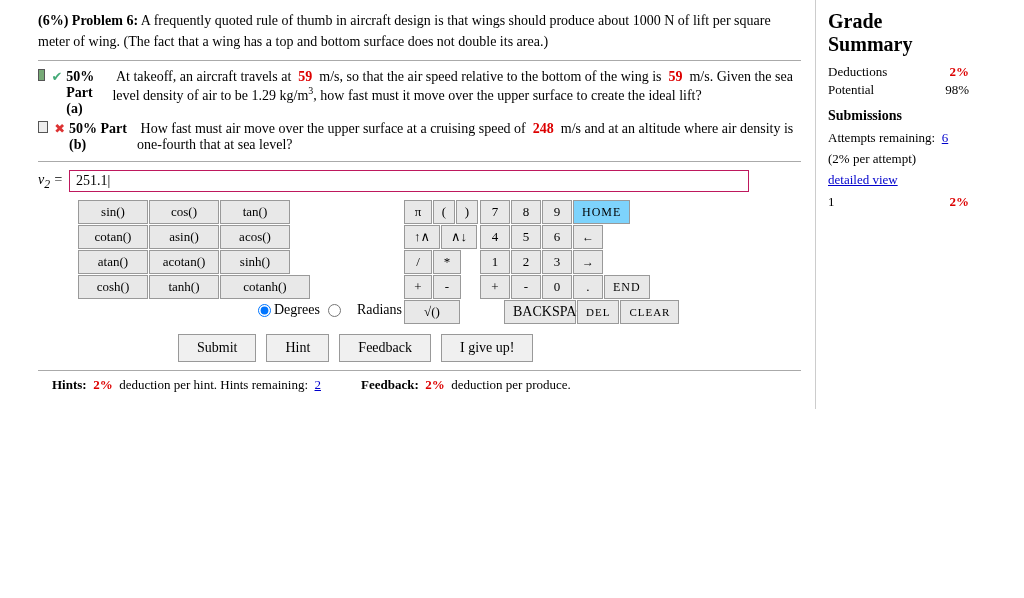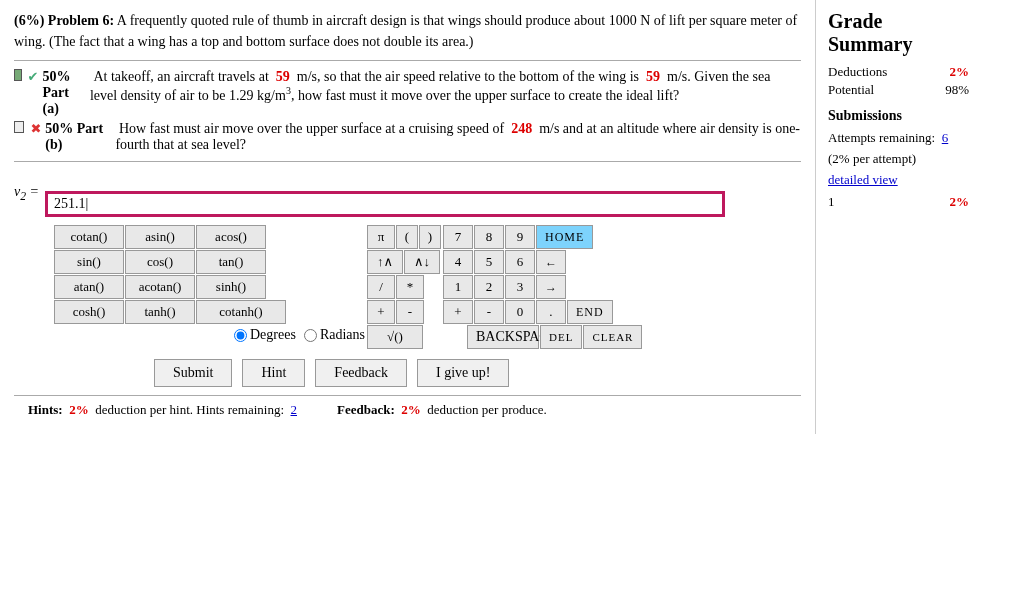--- a/index.html
+++ b/index.html
@@ -7,20 +7,21 @@
       font-family: Georgia, 'Times New Roman', serif;
       font-size: 14px;
       background: #fff;
       color: #000;
       width: 1024px;
       min-height: 598px;
     }
     .main-container {
       display: flex;
       width: 981px;
+      padding-left: 24px;
     }
     .left-panel {
       flex: 1;
       padding: 10px 14px;
       border-right: 1px solid #ccc;
     }
     .right-panel {
       width: 165px;
       padding: 10px 12px;
       font-size: 13px;
@@ -49,26 +50,25 @@
       align-items: center;
       margin-bottom: 8px;
       margin-top: 6px;
     }
     .input-label {
       font-style: italic;
       margin-right: 6px;
       font-size: 14px;
     }
     .answer-input {
-      border: 3px solid #be185d;
+      border: 1px solid #be185d;
       padding: 2px 6px;
       font-size: 14px;
       width: 680px;
       font-family: Georgia, serif;
-      margin-top: 21px;
     }
     .calc-area {
       display: flex;
       margin-bottom: 10px;
       margin-left: 40px;
     }
     .calc-buttons {
       display: flex;
       flex-direction: column;
       gap: 1px;
@@ -258,46 +258,46 @@
 
     <div class="input-row">
       <span class="input-label">v<sub>2</sub> =</span>
       <input type="text" class="answer-input" value="251.1|" style="">
     </div>
 
     <div class="calc-area">
 
       <div class="calc-buttons">
         <div class="calc-row">
+          <button class="calc-btn">sin()</button>
+          <button class="calc-btn">cos()</button>
+          <button class="calc-btn">tan()</button>
+        </div>
+        <div class="calc-row">
           <button class="calc-btn">cotan()</button>
           <button class="calc-btn">asin()</button>
           <button class="calc-btn">acos()</button>
-        </div>
-        <div class="calc-row">
-          <button class="calc-btn">sin()</button>
-          <button class="calc-btn">cos()</button>
-          <button class="calc-btn">tan()</button>
         </div>
         <div class="calc-row">
           <button class="calc-btn">atan()</button>
           <button class="calc-btn">acotan()</button>
           <button class="calc-btn">sinh()</button>
         </div>
         <div class="calc-row">
           <button class="calc-btn">cosh()</button>
           <button class="calc-btn">tanh()</button>
           <button class="calc-btn wide-btn">cotanh()</button>
         </div>
 
         <div class="degrees-radians">
           <label style="display:flex;align-items:center;gap:3px;cursor:pointer;">
             <input type="radio" name="angle" checked="" style="">
             <span>Degrees</span>
           </label>
-          <label style="display:flex;align-items:center;gap:3px;cursor:pointer;">
+          <label style="display:flex;align-items:center;gap:16px;cursor:pointer;">
             <input type="radio" name="angle" style="">
             <span>Radians</span>
           </label>
         </div>
       </div>
 
       <div style="display:flex;flex-direction:column;margin-left:2px;gap:1px;">
         <div style="display:flex;gap:1px;">
           <button class="special-btn" style="width:28px;">π</button>
           <button class="special-btn" style="width:22px;">(</button>

